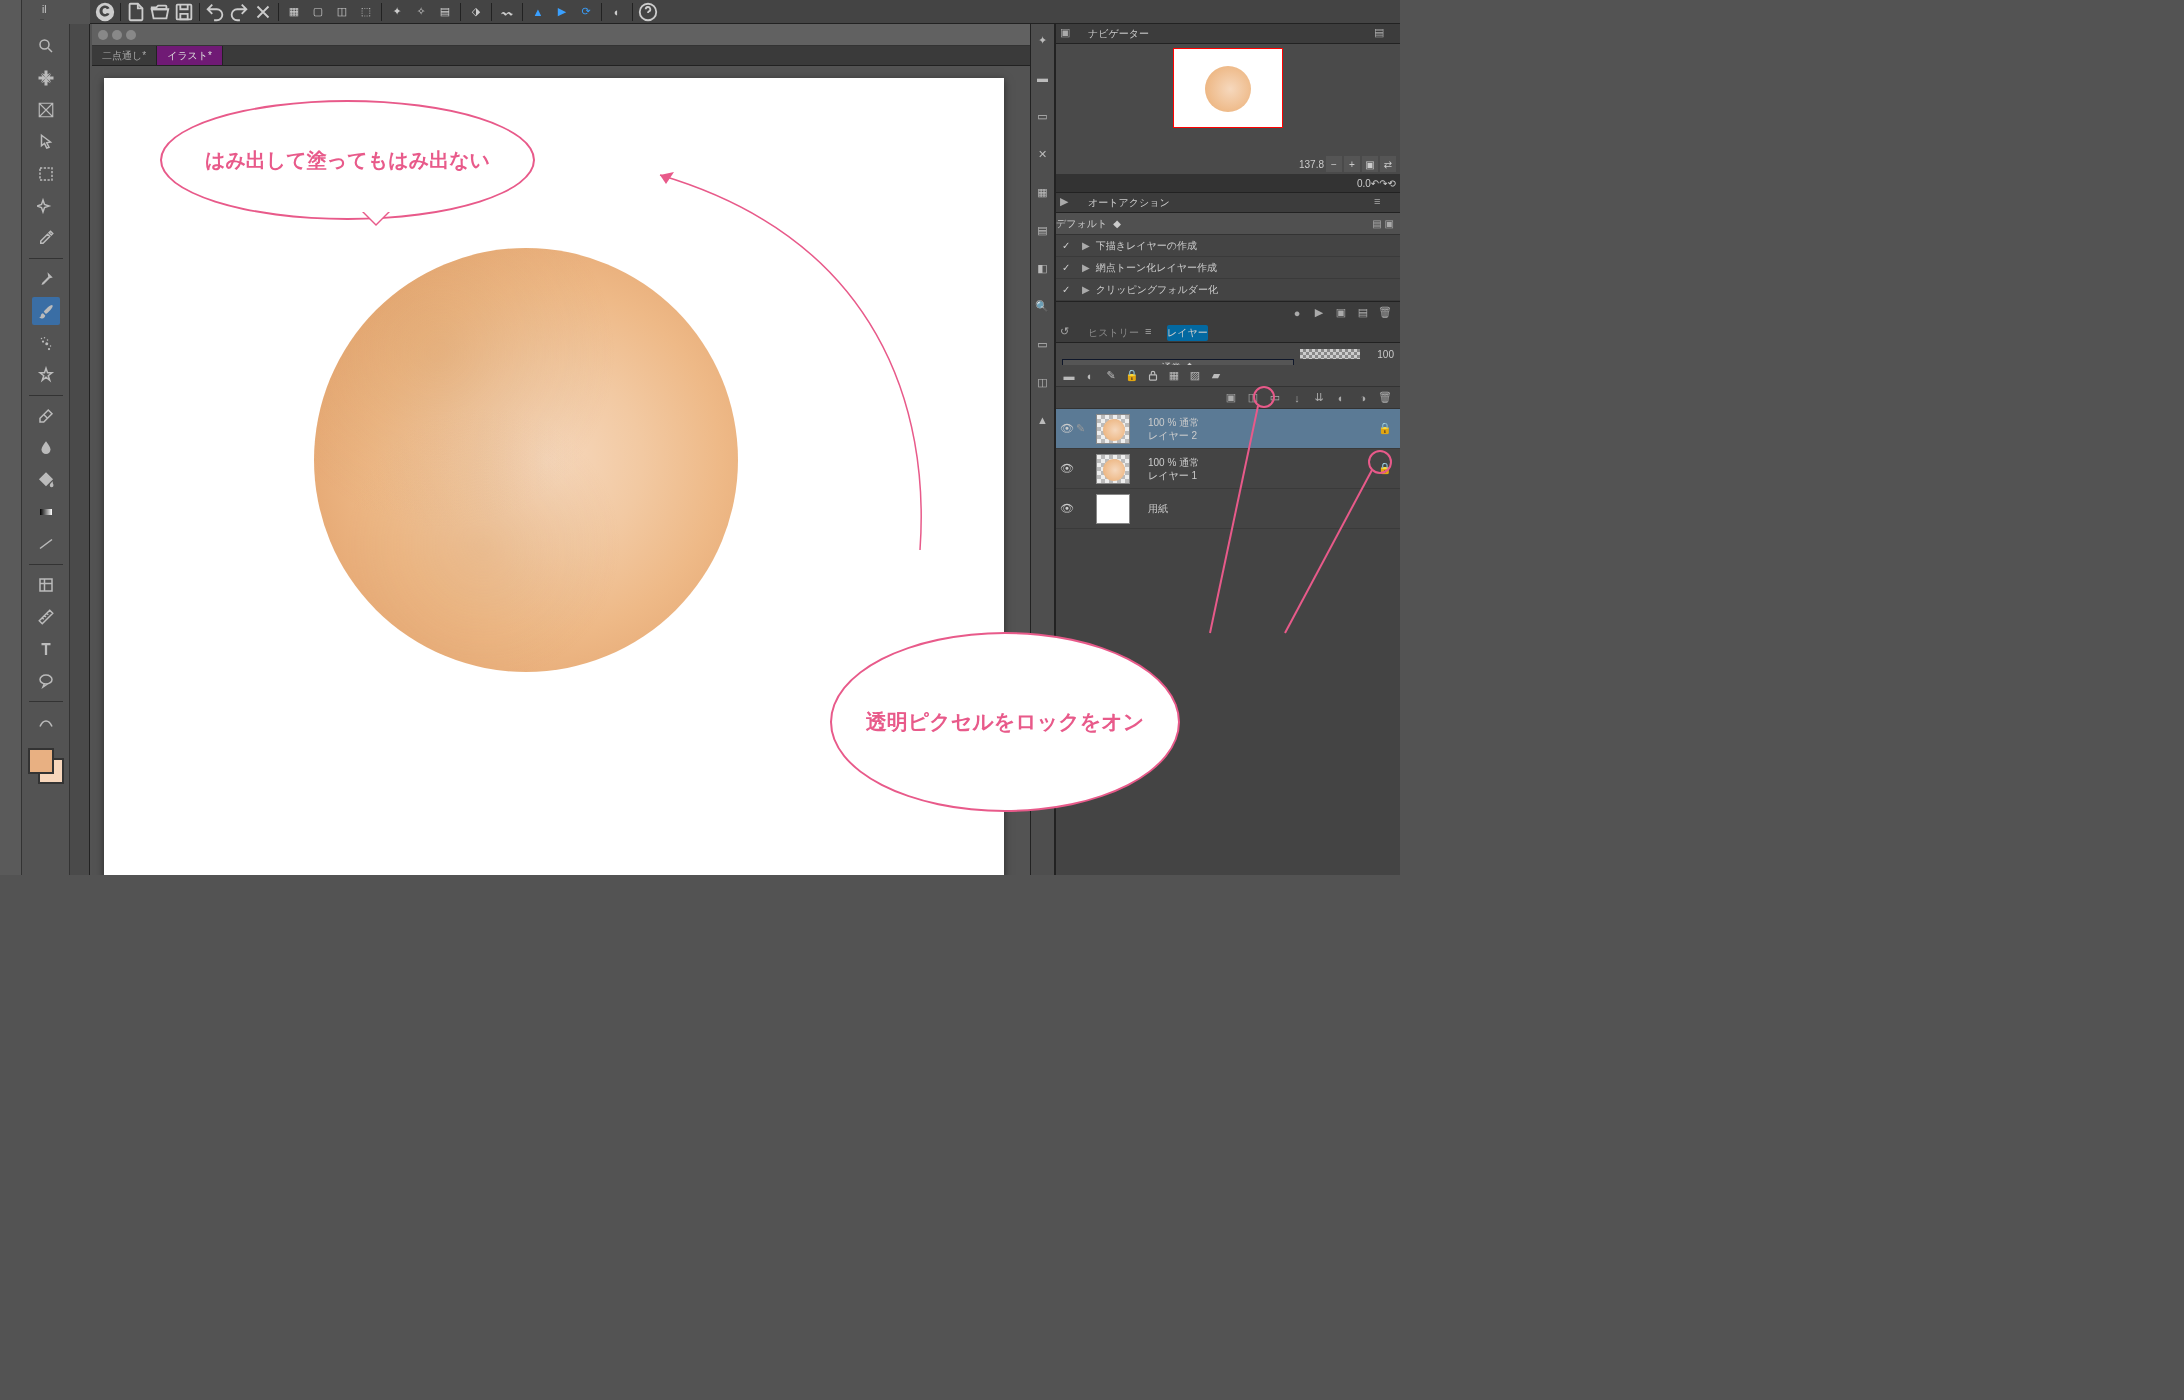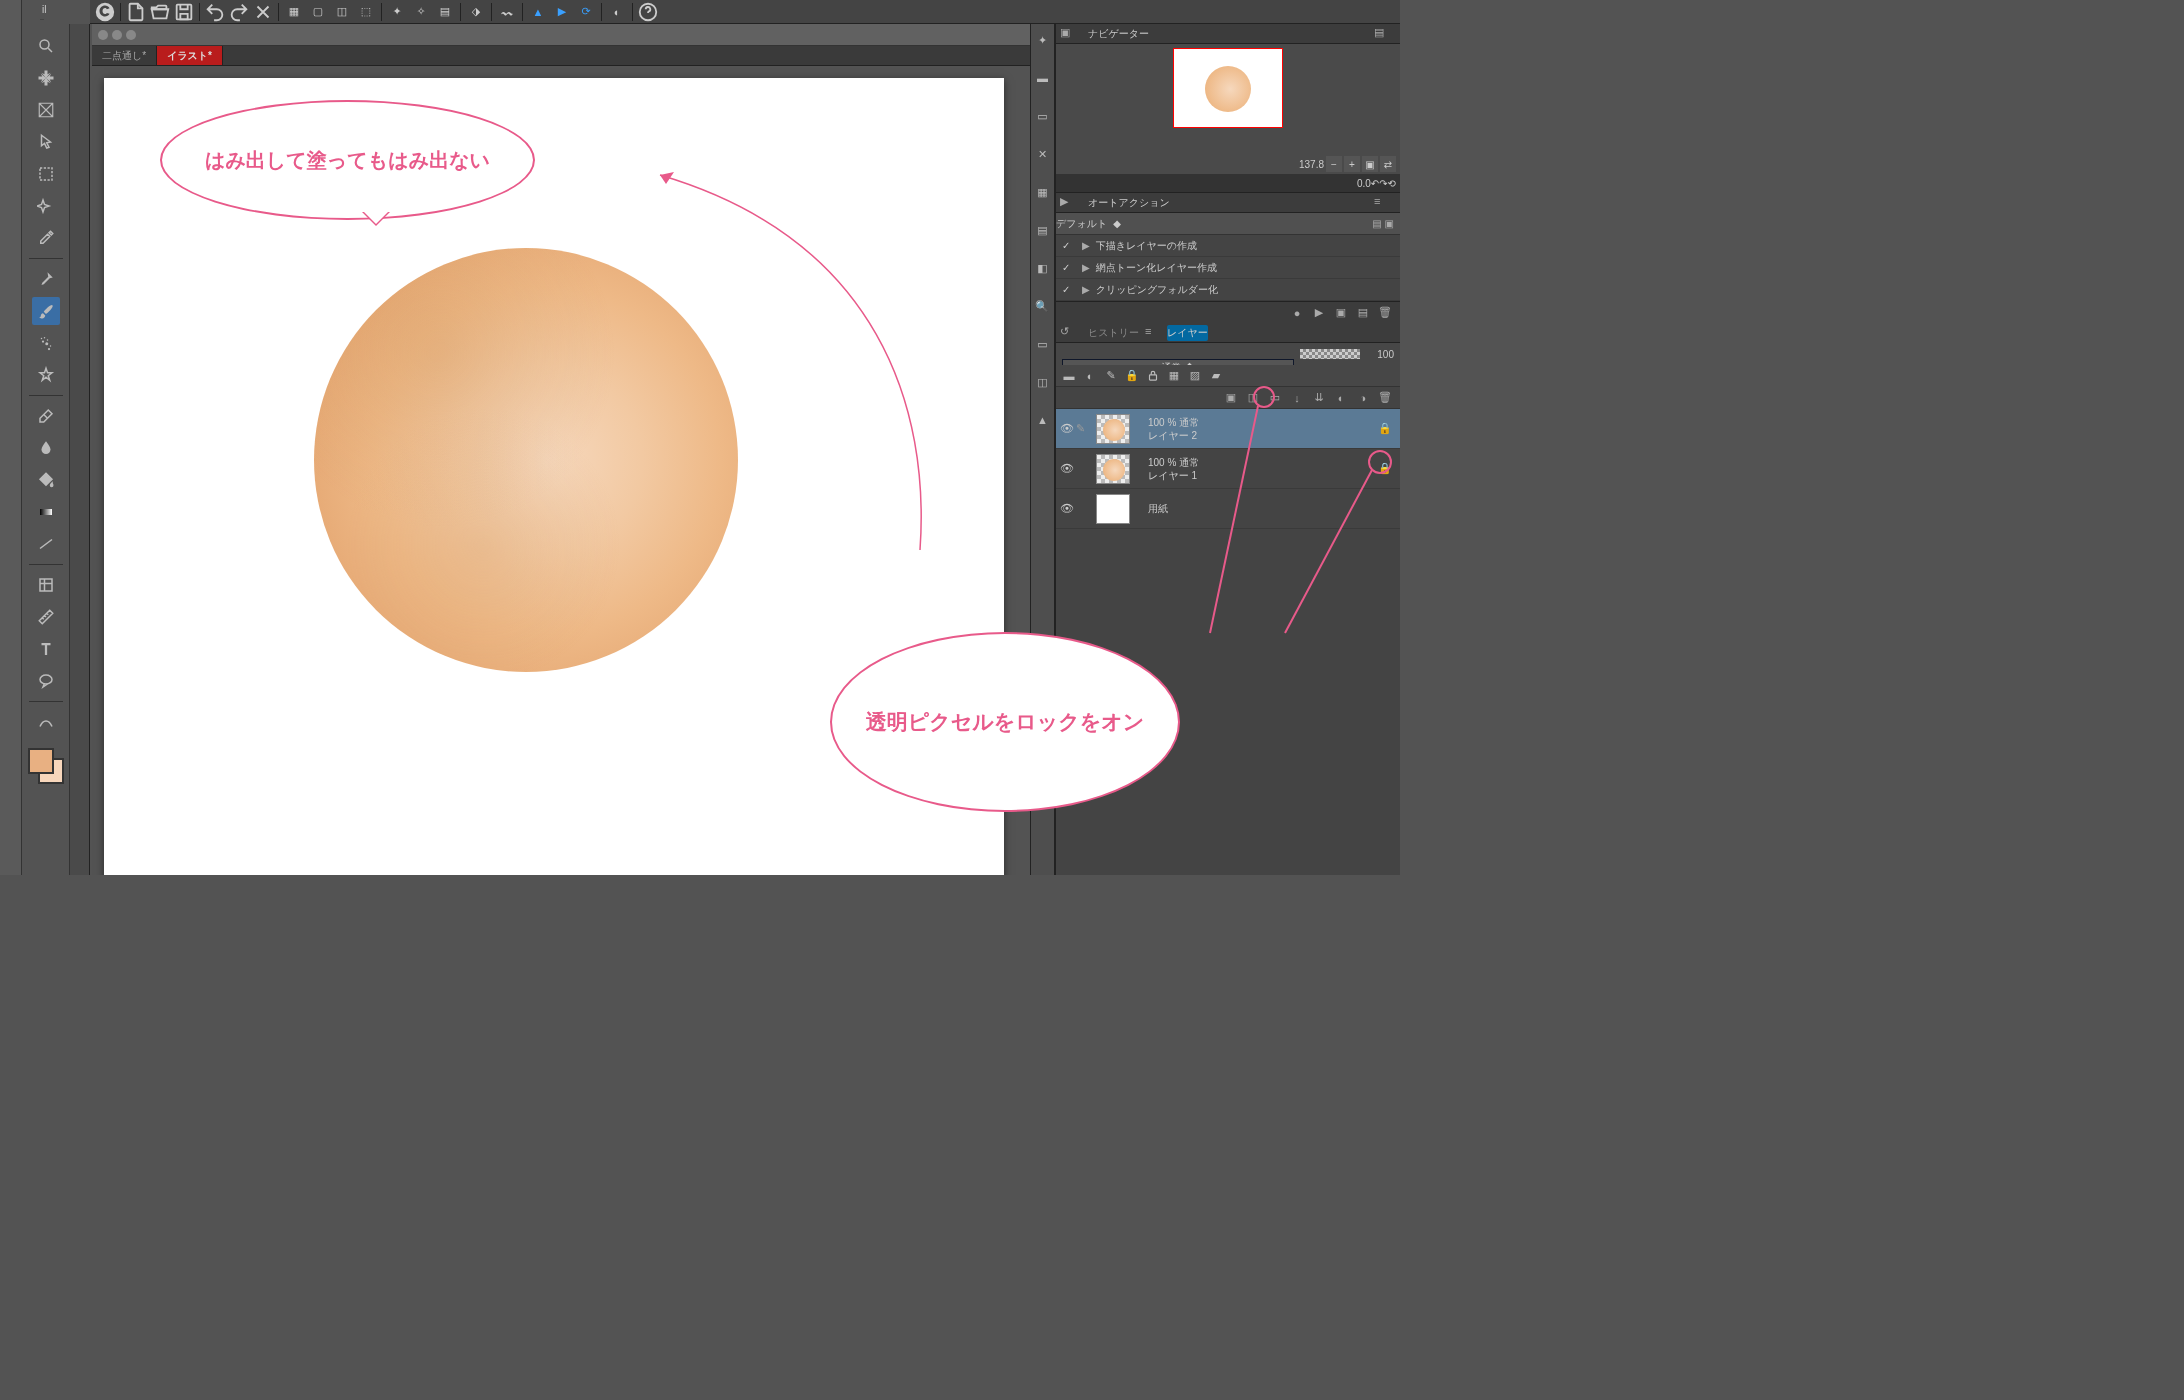--- a/index.html
+++ b/index.html
@@ -28,21 +28,21 @@
 .subtool-col { position:absolute; left:70px; top:24px; width:20px; bottom:0; background:#4a4a4a; border-right:1px solid #222;}
 
 
 .doc-window { position:absolute; left:92px; top:24px; right:370px; bottom:0; background:#535353;}
 .win-title { height:22px; background:#616161; display:flex; align-items:center; padding:0 6px; color:#ddd; font-size:11px; border-bottom:1px solid #333;}
 .win-title .dots { display:flex; gap:4px; margin-right:10px;}
 .win-title .dots span { width:10px; height:10px; border-radius:50%; background:#888;}
 .win-title .ttxt { flex:1; text-align:center;}
 .doc-tabs { height:20px; background:#3a3a3a; display:flex; align-items:center; border-bottom:1px solid #222;}
 .doc-tabs .dtab { padding:0 10px; height:100%; display:flex; align-items:center; color:#aaa; font-size:10px; border-right:1px solid #222; cursor:pointer;}
-.doc-tabs .dtab.active { background:#b91c1c; color:#ddd;font-weight:bold;}
+.doc-tabs .dtab.active { background:#701a75; color:#ddd;}
 .canvas-area { position:absolute; top:42px; left:0; right:0; bottom:0; background:#535353; overflow:hidden;}
 .canvas { position:absolute; top:12px; left:12px; width:900px; height:810px; background:#fff; box-shadow:0 2px 8px rgba(0,0,0,.5);}
 .canvas .circle { position:absolute; top:170px; left:210px; width:424px; height:424px; border-radius:50%;
   background:radial-gradient(circle at 55% 50%, #f6d8bd 0%, #f2c9a2 30%, #eeb987 55%, #e5a772 80%, #dd9a61 100%);}
 .canvas .circle::after{content:'';position:absolute;inset:0;border-radius:50%;
   background:radial-gradient(circle at 30% 25%, rgba(200,140,80,.25) 0%, transparent 40%),
              radial-gradient(circle at 40% 70%, rgba(200,140,80,.18) 0%, transparent 35%);}
 
 
 .right-strip { position:absolute; right:345px; top:24px; width:25px; bottom:0; background:#4e4e4e; border-left:1px solid #222; border-right:1px solid #222; display:flex; flex-direction:column; align-items:center; gap:18px; padding-top:6px;}

